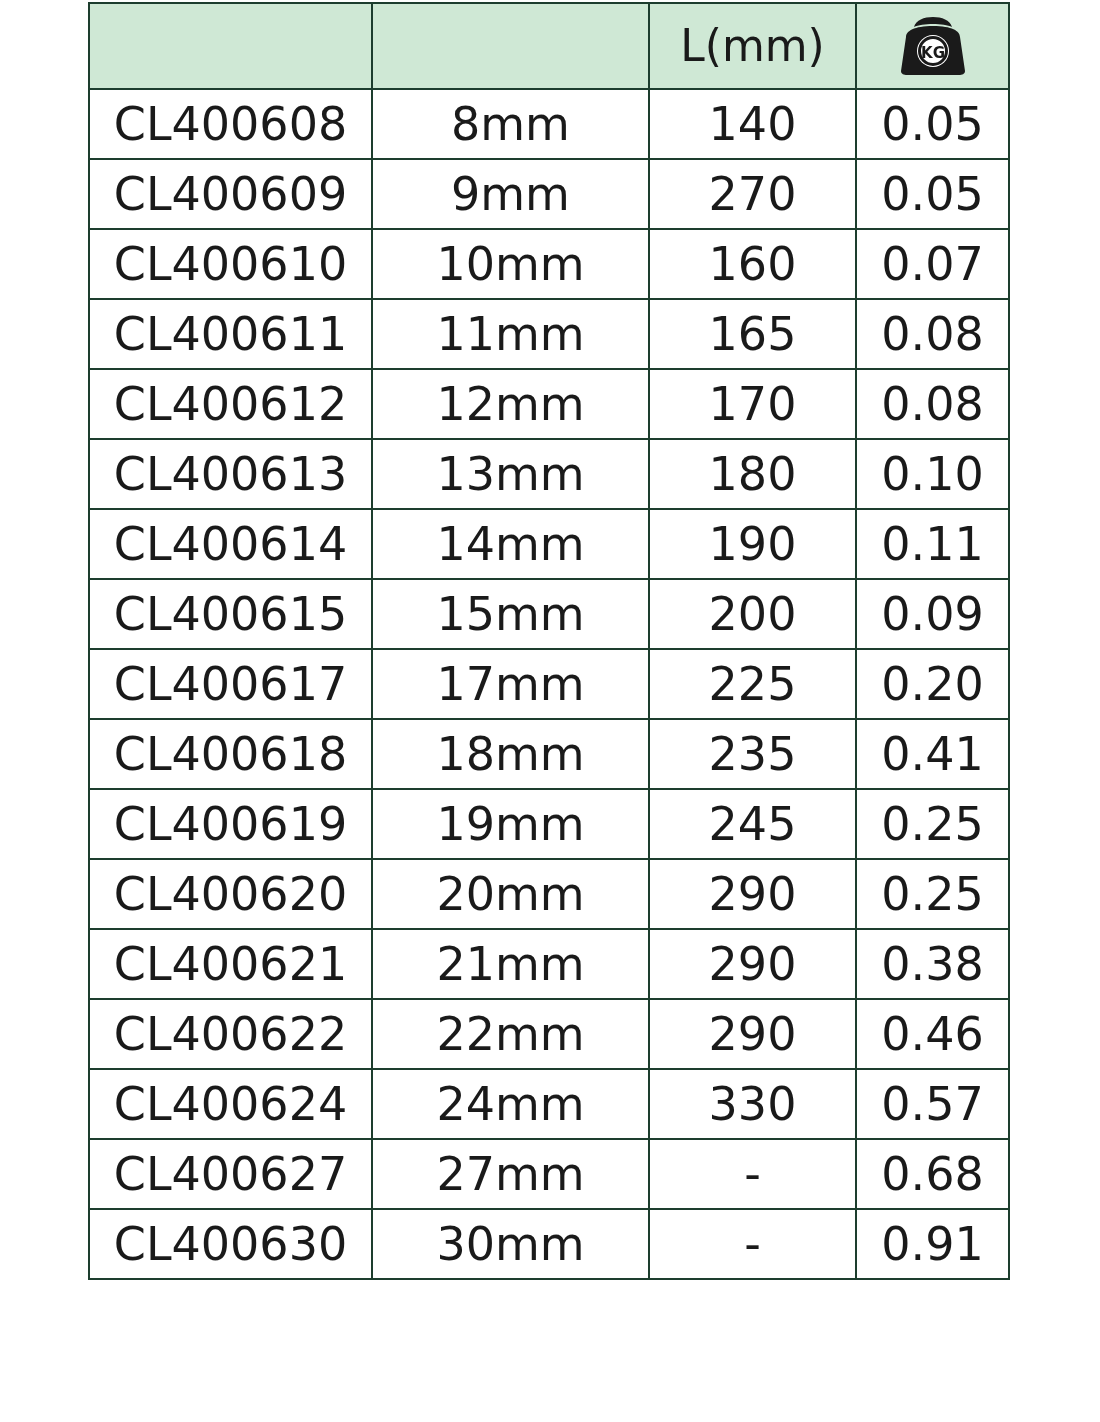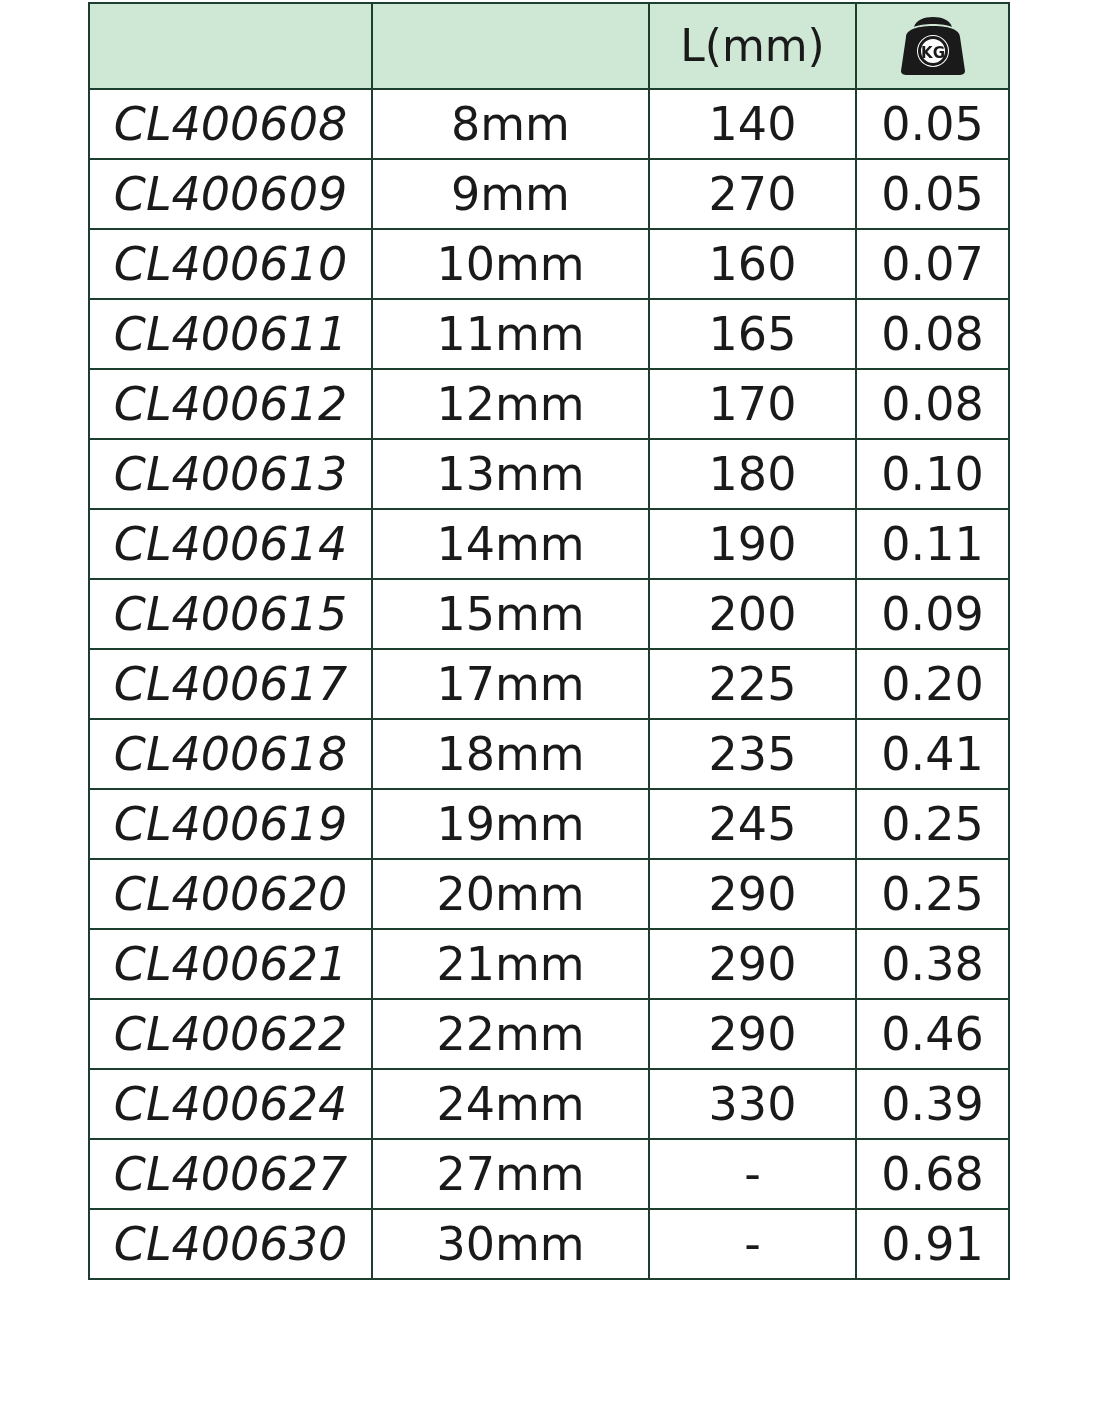--- a/index.html
+++ b/index.html
@@ -48,21 +48,20 @@
   table.spec thead th {
     background: #cfe8d5;
     height: 84px;
     font-size: 44px;
   }
   table.spec thead th.blank {
     background: #cfe8d5;
   }
   td.code {
     font-size: 45px;
-    font-style: italic;
   }
   td.size {
     font-size: 45px;
   }
   td.len {
     font-size: 46px;
   }
   td.wt {
     font-size: 46px;
   }
@@ -186,21 +185,21 @@
       <tr>
         <td class="code">CL400622</td>
         <td class="size">22mm</td>
         <td class="len">290</td>
         <td class="wt">0.46</td>
       </tr>
       <tr>
         <td class="code">CL400624</td>
         <td class="size">24mm</td>
         <td class="len">330</td>
-        <td class="wt">0.39</td>
+        <td class="wt">0.57</td>
       </tr>
       <tr>
         <td class="code">CL400627</td>
         <td class="size">27mm</td>
         <td class="len">-</td>
         <td class="wt">0.68</td>
       </tr>
       <tr>
         <td class="code">CL400630</td>
         <td class="size">30mm</td>

